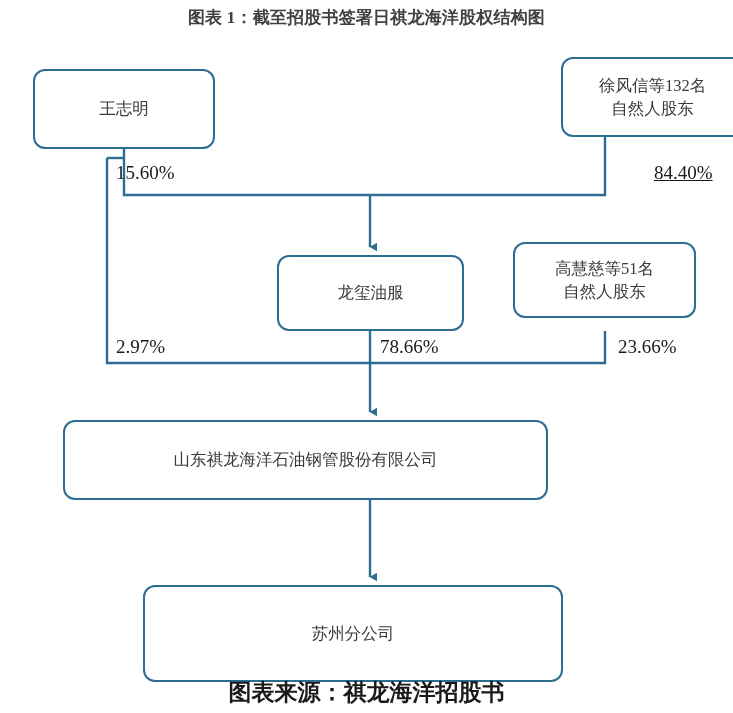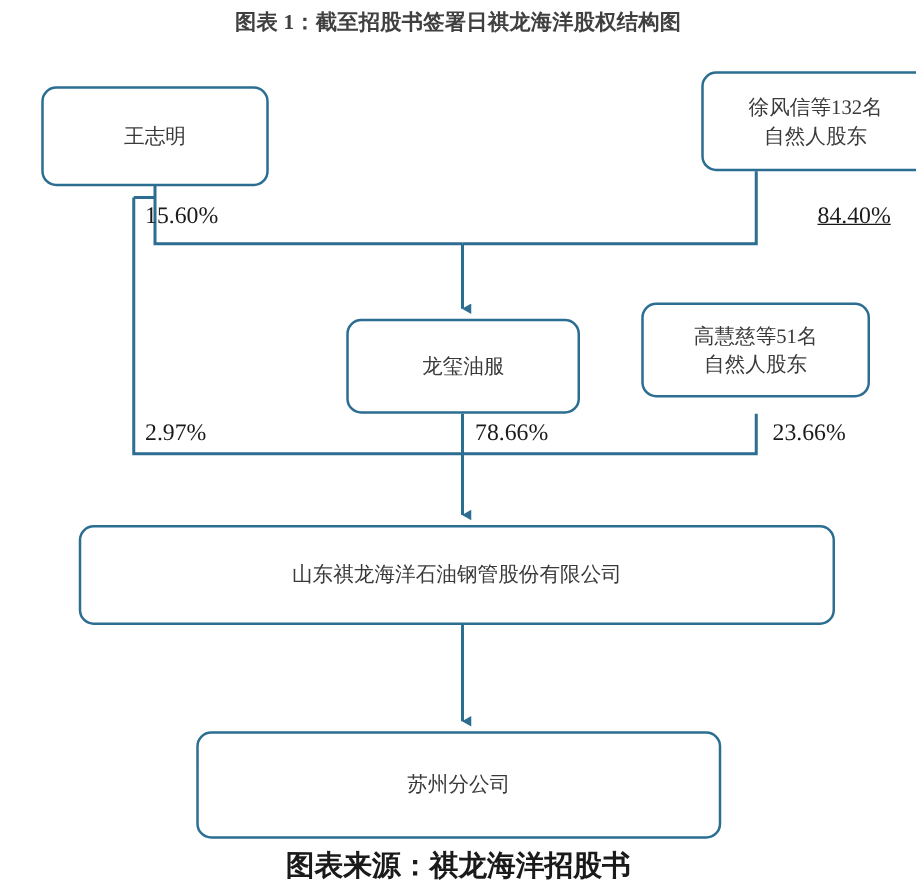--- a/index.html
+++ b/index.html
@@ -76,22 +76,22 @@
     color: #1a1a1a;
     white-space: nowrap;
     line-height: 1;
   }
 
   
   #node-wang        { left: 33px;  top: 69px;  width: 182px; height: 80px; }
   #node-xu          { left: 513px; top: 57px;  width: 183px; height: 80px; margin-left: 48px; }
   #node-longxi      { left: 277px; top: 255px; width: 187px; height: 76px; }
   #node-gao         { left: 513px; top: 242px; width: 183px; height: 76px; }
-  #node-qilong      { left: 63px;  top: 420px; width: 605px; height: 80px; text-align: center; }
-  #node-suzhou      { left: 157px; top: 585px; width: 420px; height: 86px; }
+  #node-qilong      { left: 63px;  top: 420px; width: 485px; height: 80px; text-align: center; }
+  #node-suzhou      { left: 143px; top: 585px; width: 420px; height: 97px; }
 
   
   #label-1560 { left: 116px; top: 163px; }
   #label-8440 { left: 654px; top: 163px; text-decoration: underline; }
   #label-297  { left: 116px; top: 337px; }
   #label-7866 { left: 380px; top: 337px; }
   #label-1837 { left: 618px; top: 337px; }
 </style>
 </head>
 <body>

